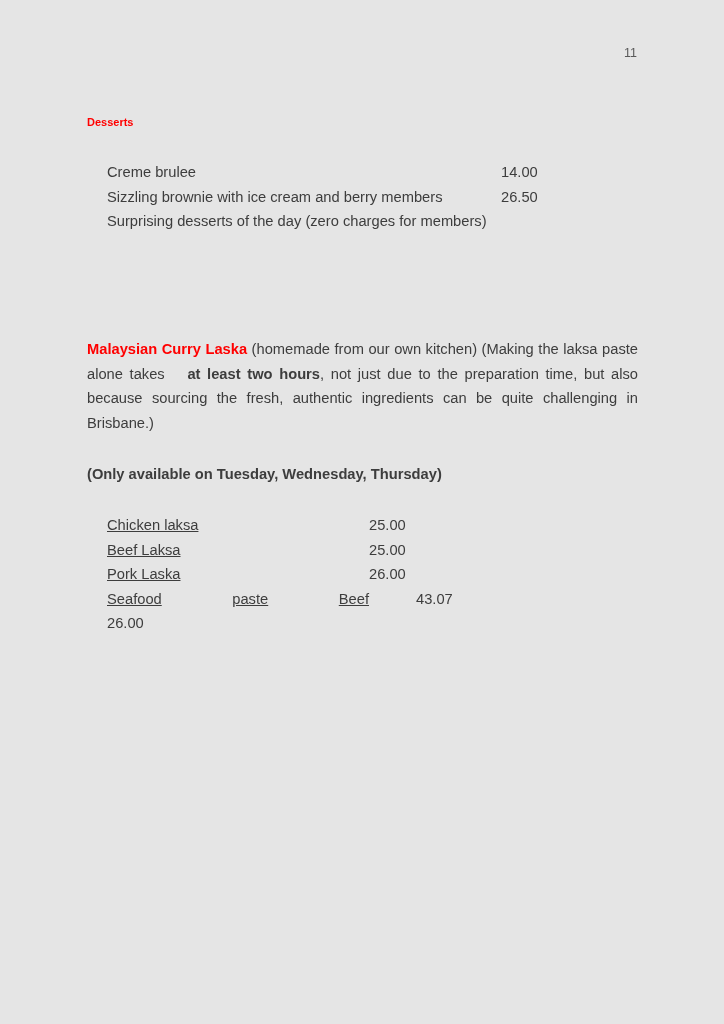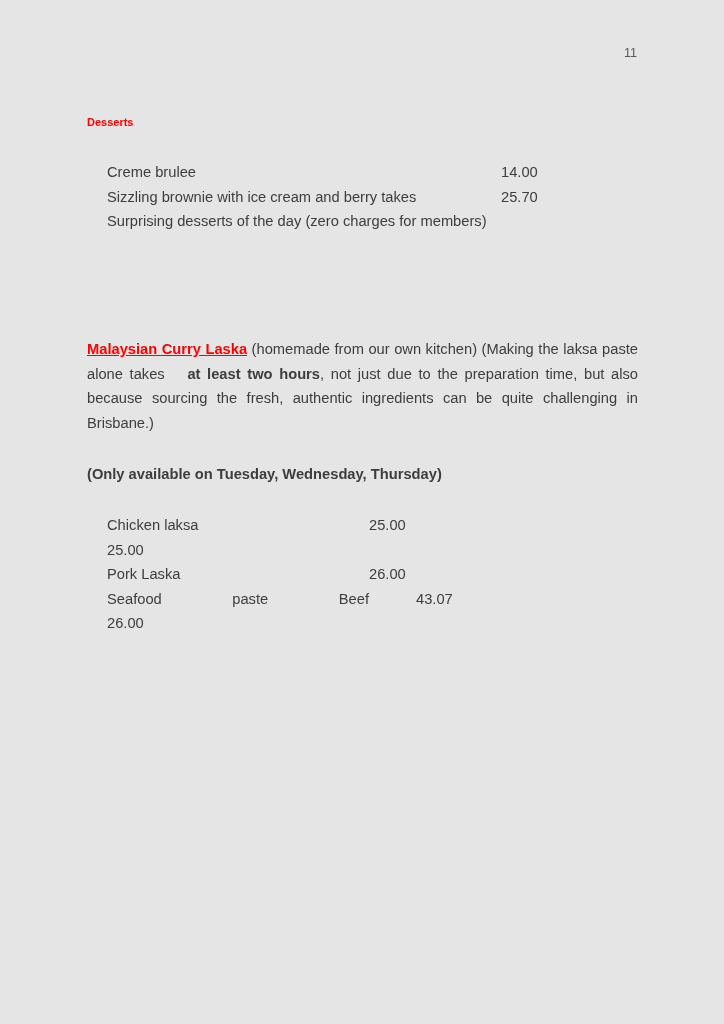--- a/index.html
+++ b/index.html
@@ -33,35 +33,35 @@
     left: 87px;
     font-weight: 700;
     color: var(--accent-red, #ff0000);
     font-size: 11px;
   }
   .menu-list { position: absolute; left: 87px; margin-left: 20px; }
   #desserts-list { top: 160px; }
   #laksa-list { top: 513px; }
   .menu-row { display: flex; }
   #desserts-list .item-name { width: 394px; }
-  #laksa-list .item-name { width: 262px; }
+  #laksa-list .item-name { width: 262px; text-decoration: underline; }
   .item-name.justified {
     display: flex;
     justify-content: space-between;
     width: 215px;
     margin-right: 47px;
   }
   .paragraph {
     position: absolute;
     top: 337px;
     left: 87px;
     width: 551px;
     text-align: justify;
   }
-  .seg-red-bold { color: var(--accent-red, #ff0000); font-weight: 700; text-decoration: underline; }
+  .seg-red-bold { color: var(--accent-red, #ff0000); font-weight: 700; }
   .seg-bold { font-weight: 700; margin-left: 16px; }
   .availability {
     position: absolute;
     top: 462px;
     left: 87px;
     font-weight: bold;
   }
 </style>
 </head>
 <body>
@@ -70,39 +70,40 @@
   <div class="page-number">11</div>
 
   <h2 class="section-heading">Desserts</h2>
 
   <div class="menu-list" id="desserts-list">
       <div class="menu-row">
         <span class="item-name">Creme brulee</span>
         <span class="item-price">14.00</span>
       </div>
       <div class="menu-row">
-        <span class="item-name">Sizzling brownie with ice cream and berry takes</span>
-        <span class="item-price">25.70</span>
+        <span class="item-name">Sizzling brownie with ice cream and berry members</span>
+        <span class="item-price">26.50</span>
       </div>
       <div class="menu-row">
         <span class="item-name">Surprising desserts of the day (zero charges for members)</span>
         <span class="item-price"></span>
       </div>
     </div>
 
   <p class="paragraph" id="laksa-intro"><span class="seg-red-bold">Malaysian Curry Laska</span><span class="seg-normal"> (homemade from our own kitchen) (Making the laksa paste alone takes </span><span class="seg-bold">at least two hours</span><span class="seg-normal">, not just due to the preparation time, but also because sourcing the fresh, authentic ingredients can be quite challenging in Brisbane.)</span></p>
 
   <p class="availability">(Only available on Tuesday, Wednesday, Thursday)</p>
 
   <div class="menu-list" id="laksa-list">
       <div class="menu-row">
         <span class="item-name">Chicken laksa</span>
         <span class="item-price">25.00</span>
       </div>
       <div class="menu-row">
+        <span class="item-name">Beef Laksa</span>
         <span class="item-price">25.00</span>
       </div>
       <div class="menu-row">
         <span class="item-name">Pork Laska</span>
         <span class="item-price">26.00</span>
       </div>
       <div class="menu-row">
         <span class="item-name justified">
           <span>Seafood</span>
           <span>paste</span>

